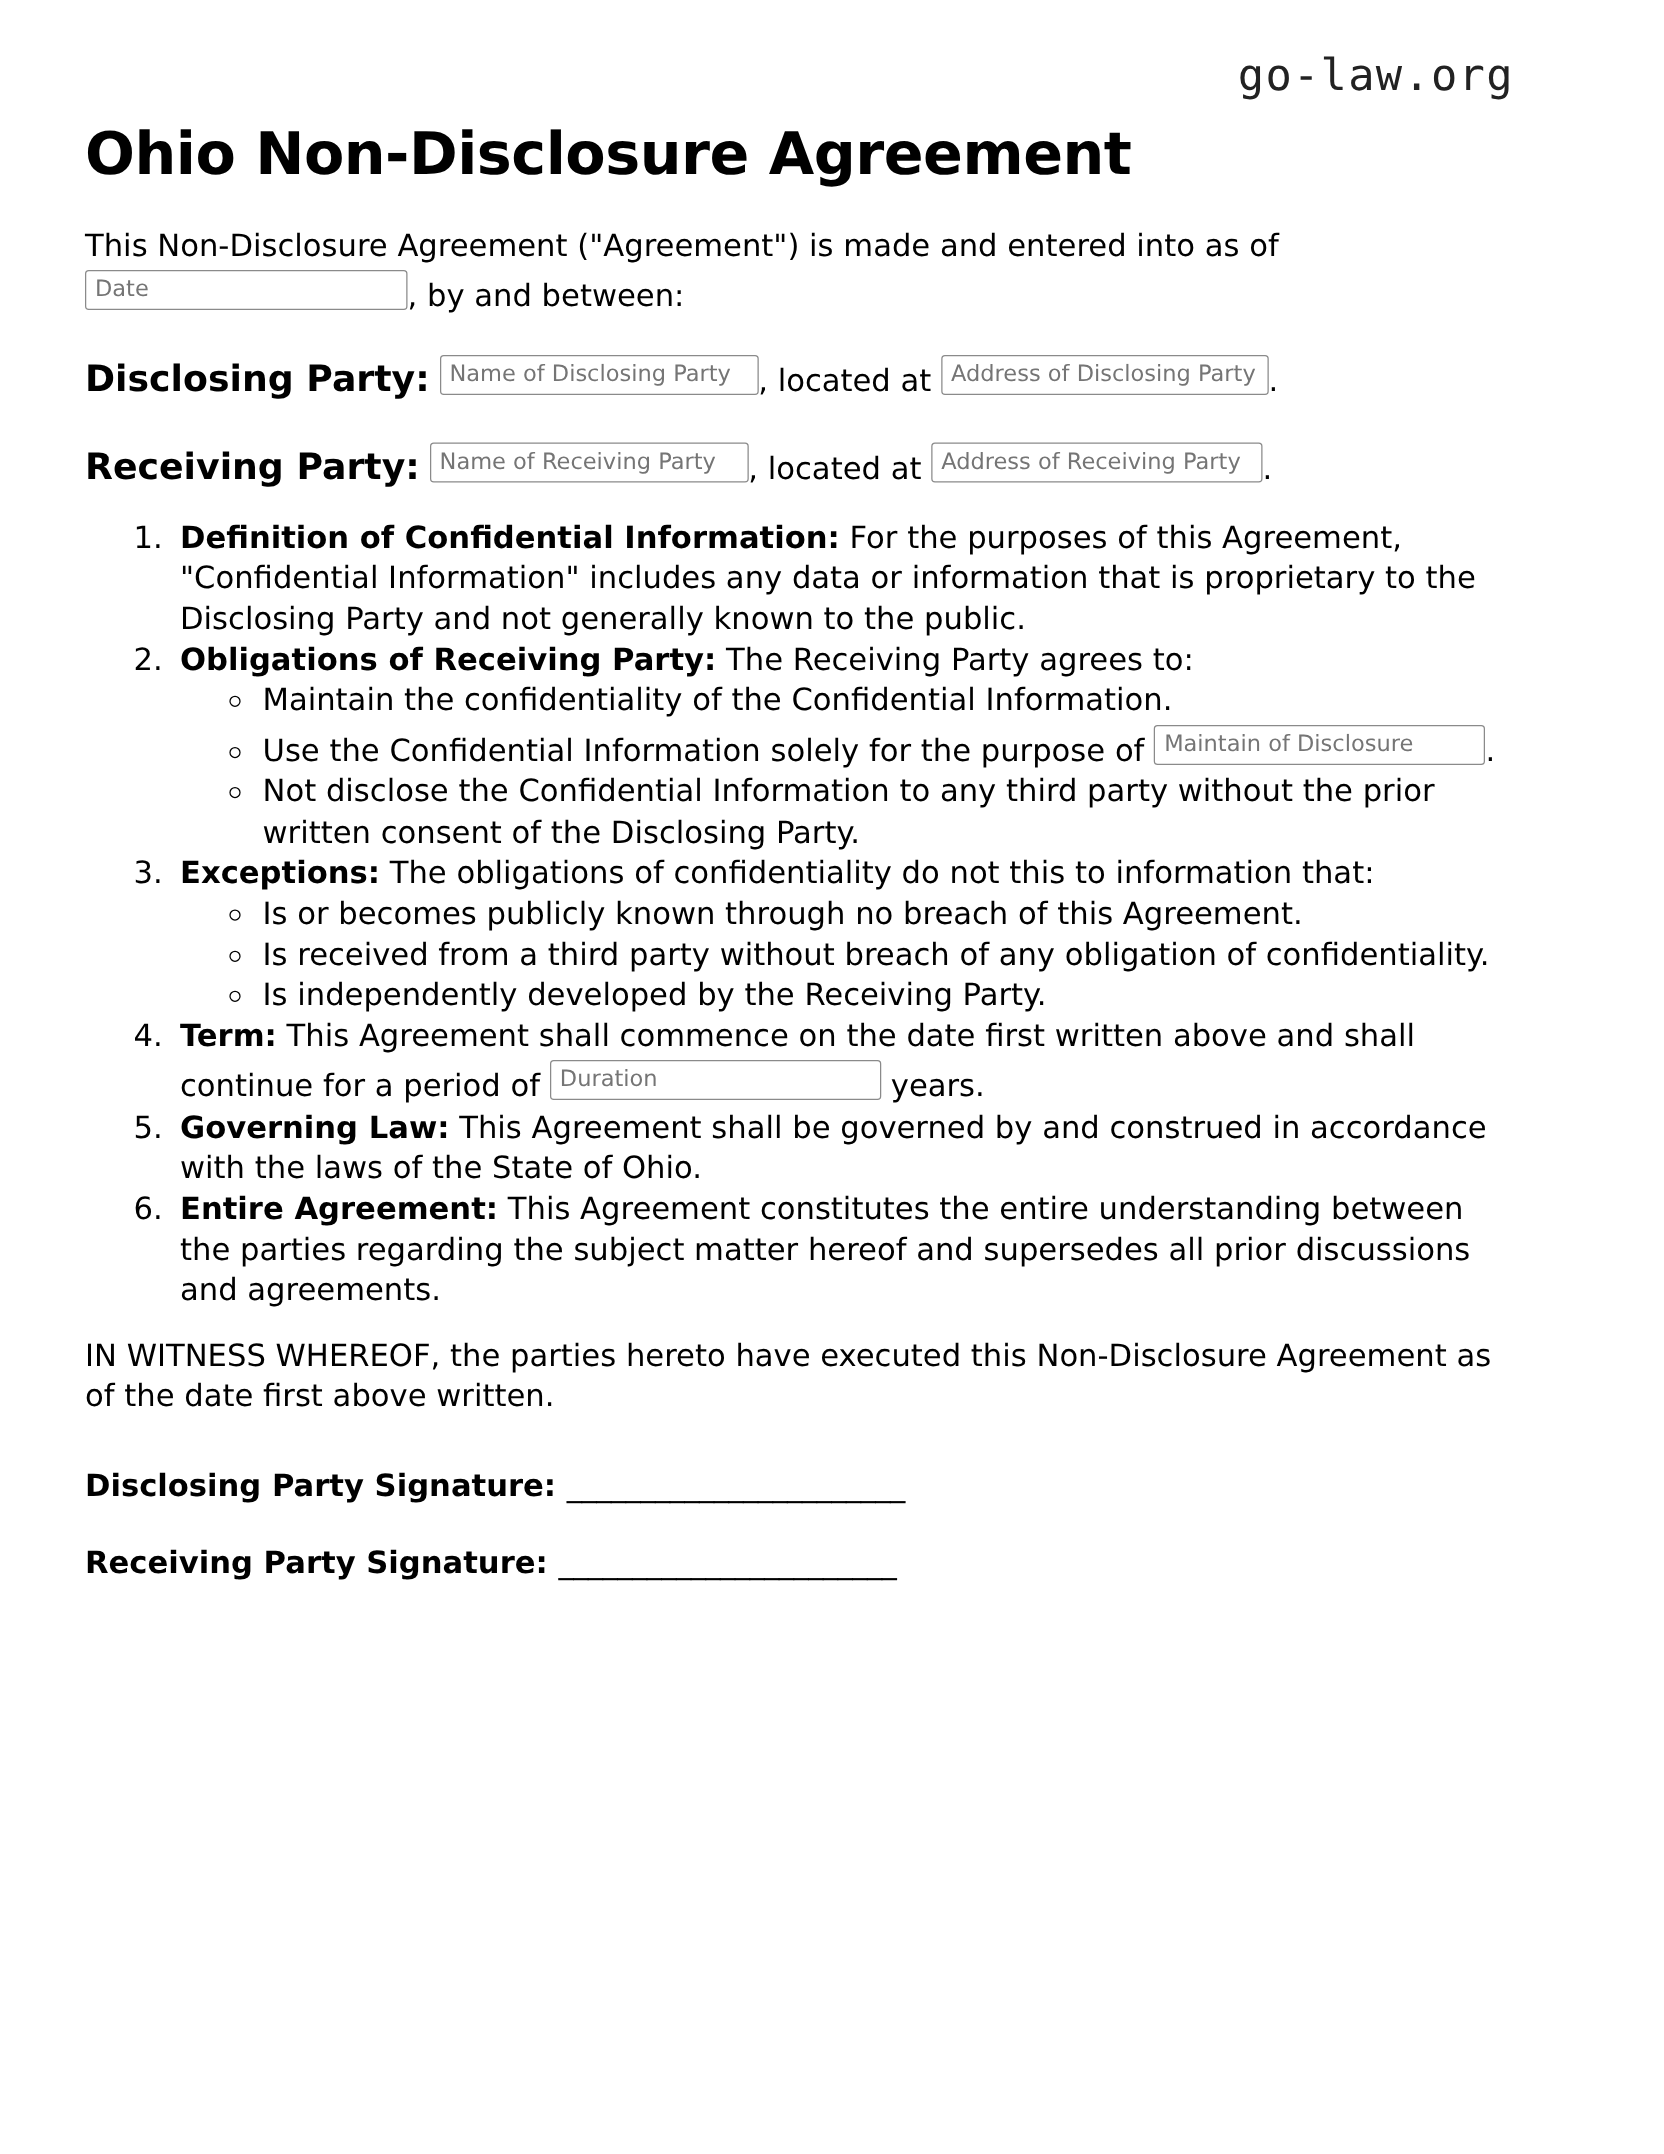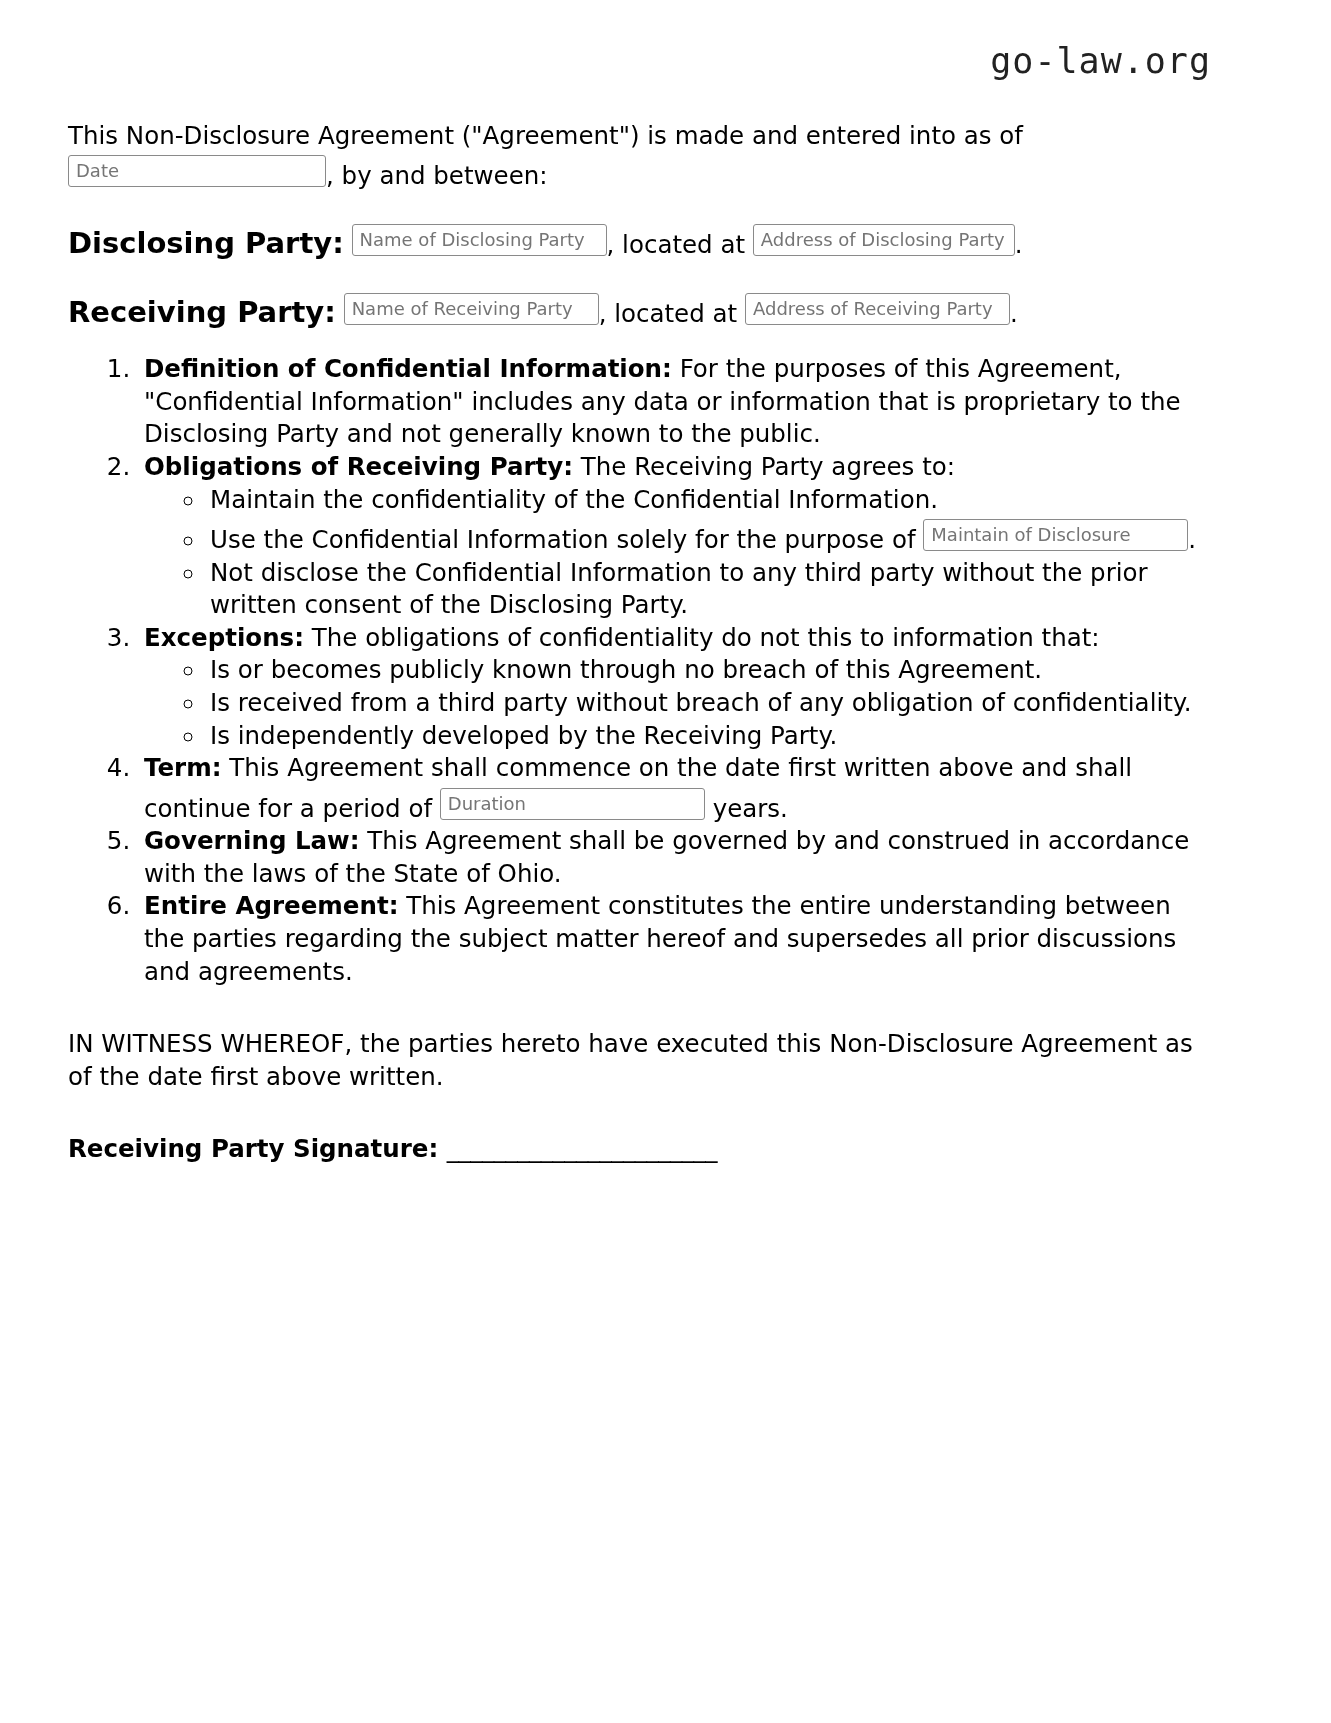--- a/index.html
+++ b/index.html
@@ -113,21 +113,21 @@
     padding-left: 62px;
     font-size: 24.5px;
     line-height: 1.33;
   }
   ul.subs > li { padding-left: 4px; }
 
   
   .witness {
     font-size: 24.5px;
     line-height: 1.32;
-    margin-top: 40px;
+    margin-top: 20px;
   }
 
   
   .sig-block { margin-top: 40px; }
   .sig-line {
     font-size: 24.5px;
     line-height: 1.32;
     margin-top: 28px;
     font-weight: bold;
   }
@@ -138,20 +138,21 @@
 </style>
 </head>
 <body>
 
 <div class="page">
 
   <div class="brand-row">
     <span class="brand">go-law.org</span>
   </div>
 
+  <h1 class="doc-title">Ohio Non-Disclosure Agreement</h1>
 
   <p class="para">
     <span>This Non-Disclosure Agreement ("Agreement") is made and entered into as of</span>
     <span class="field field-date">Date</span><span>, by and between:</span>
   </p>
 
   <div class="party-row">
     <span class="party-label">Disclosing Party:</span>
     <span class="field field-name">Name of Disclosing Party</span><span>, located at</span>
     <span class="field field-address">Address of Disclosing Party</span><span>.</span>
@@ -220,18 +221,22 @@
       <span class="bold">Entire Agreement:</span>
       <span>This Agreement constitutes the entire understanding between the parties regarding the subject matter hereof and supersedes all prior discussions and agreements.</span>
     </li>
 
   </ol>
 
   <p class="witness">IN WITNESS WHEREOF, the parties hereto have executed this Non-Disclosure Agreement as of the date first above written.</p>
 
   <div class="sig-block">
     <div class="sig-line">
+      <span>Disclosing Party Signature:</span>
+      <span class="sig-rule">_______________________</span>
+    </div>
+    <div class="sig-line">
       <span>Receiving Party Signature:</span>
       <span class="sig-rule">_______________________</span>
     </div>
   </div>
 
 </div>
 
 </body></html>

